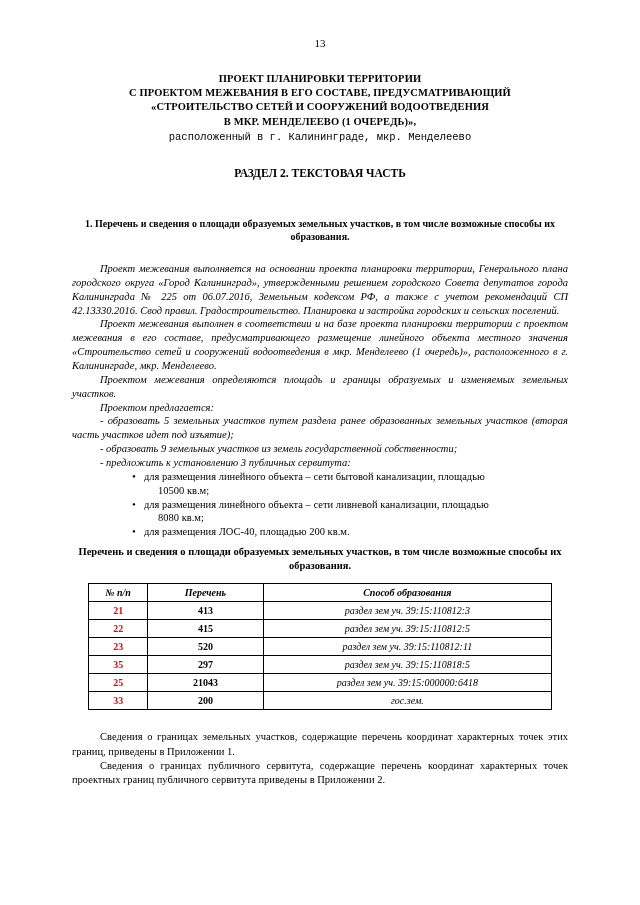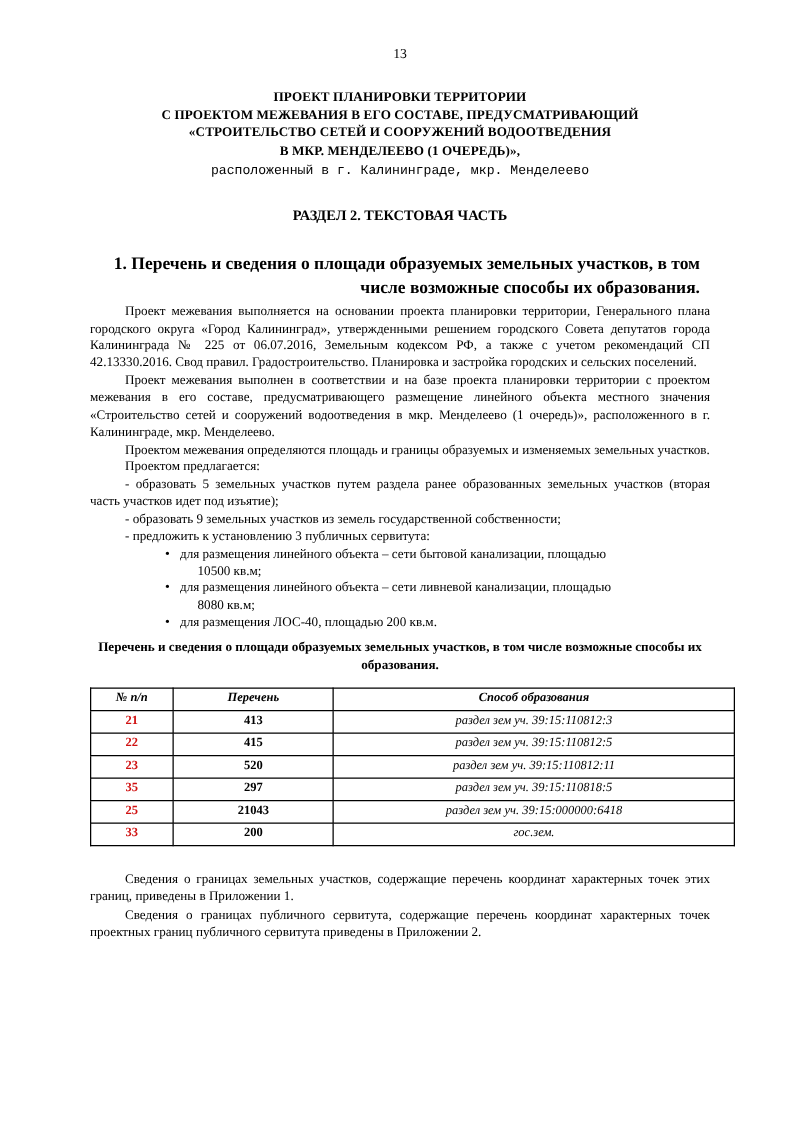--- a/index.html
+++ b/index.html
@@ -47,39 +47,40 @@
     font-size: 11.5px;
     margin-top: 38px;
   }
   .section-title2 {
     text-align: center;
     font-weight: bold;
     font-size: 11.5px;
     margin-top: 22px;
   }
   .numbered-head {
-    margin-top: 22px;
-    font-weight: bold;
-    font-size: 14px;
-    text-align: right;
+    margin-top: 36px;
+    font-weight: bold;
+    font-size: 10px;
+    text-align: center;
     padding: 0 8px;
     line-height: 1.35;
   }
   .numbered-head .num {
     font-weight: bold;
   }
   p.body {
     margin: 0;
     text-align: justify;
     text-indent: 28px;
     font-size: 10.5px;
     line-height: 1.32;
   }
   .para-group {
-    margin-top: 2px;
+    margin-top: 18px;
+    font-style: italic;
   }
   .para-group p.body + p.body {
     margin-top: 0;
   }
   ul.bullets {
     margin: 0;
     padding-left: 60px;
     list-style: none;
   }
   ul.bullets li {
@@ -103,21 +104,21 @@
   .table-head {
     text-align: center;
     font-weight: bold;
     font-size: 10.5px;
     margin-top: 6px;
     line-height: 1.35;
   }
   table.data {
     border-collapse: collapse;
     margin: 10px auto 0 auto;
-    width: 516px;
+    width: 464px;
     font-size: 10px;
   }
   table.data th, table.data td {
     border: 1px solid #000000;
     padding: 1px 3px;
     text-align: center;
     height: 15px;
   }
   table.data th {
     font-weight: bold;

